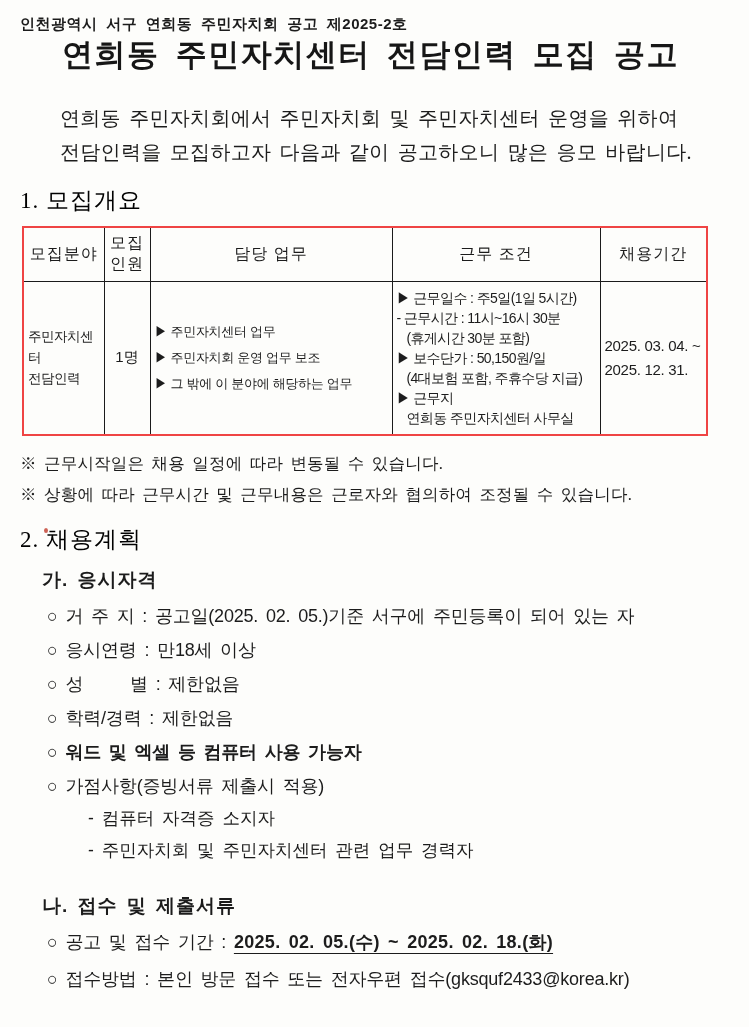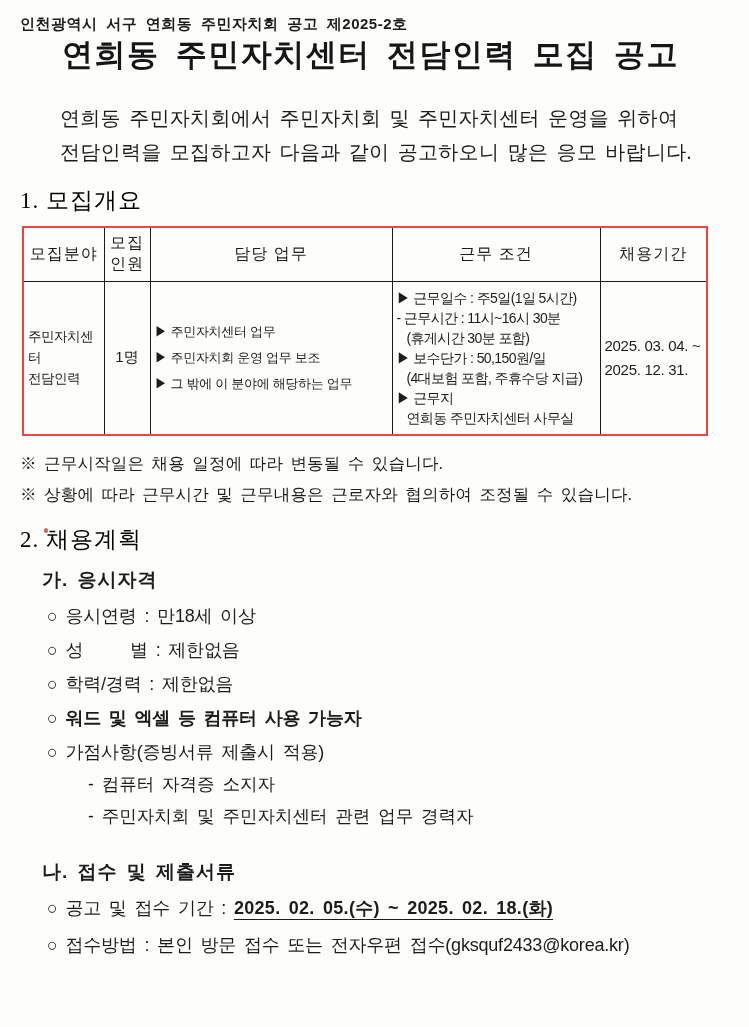--- a/index.html
+++ b/index.html
@@ -132,20 +132,21 @@
   </div>
 
   <div class="sec-heading sec2-heading">
     <span class="scan-dot"></span>
     <span>2. 채용계획</span>
   </div>
 
   <div class="sub-heading">가. 응시자격</div>
 
   <div class="items">
+    <div class="item pre">○ 거 주 지 : 공고일(2025. 02. 05.)기준 서구에 주민등록이 되어 있는 자</div>
     <div class="item pre">○ 응시연령 : 만18세 이상</div>
     <div class="item pre">○ 성      별 : 제한없음</div>
     <div class="item pre">○ 학력/경력 : 제한없음</div>
     <div class="item pre strong">○ 워드 및 엑셀 등 컴퓨터 사용 가능자</div>
     <div class="item pre">○ 가점사항(증빙서류 제출시 적용)</div>
   </div>
 
   <div class="sub-items">
     <div class="sub-item pre">- 컴퓨터 자격증 소지자</div>
     <div class="sub-item pre">- 주민자치회 및 주민자치센터 관련 업무 경력자</div>

